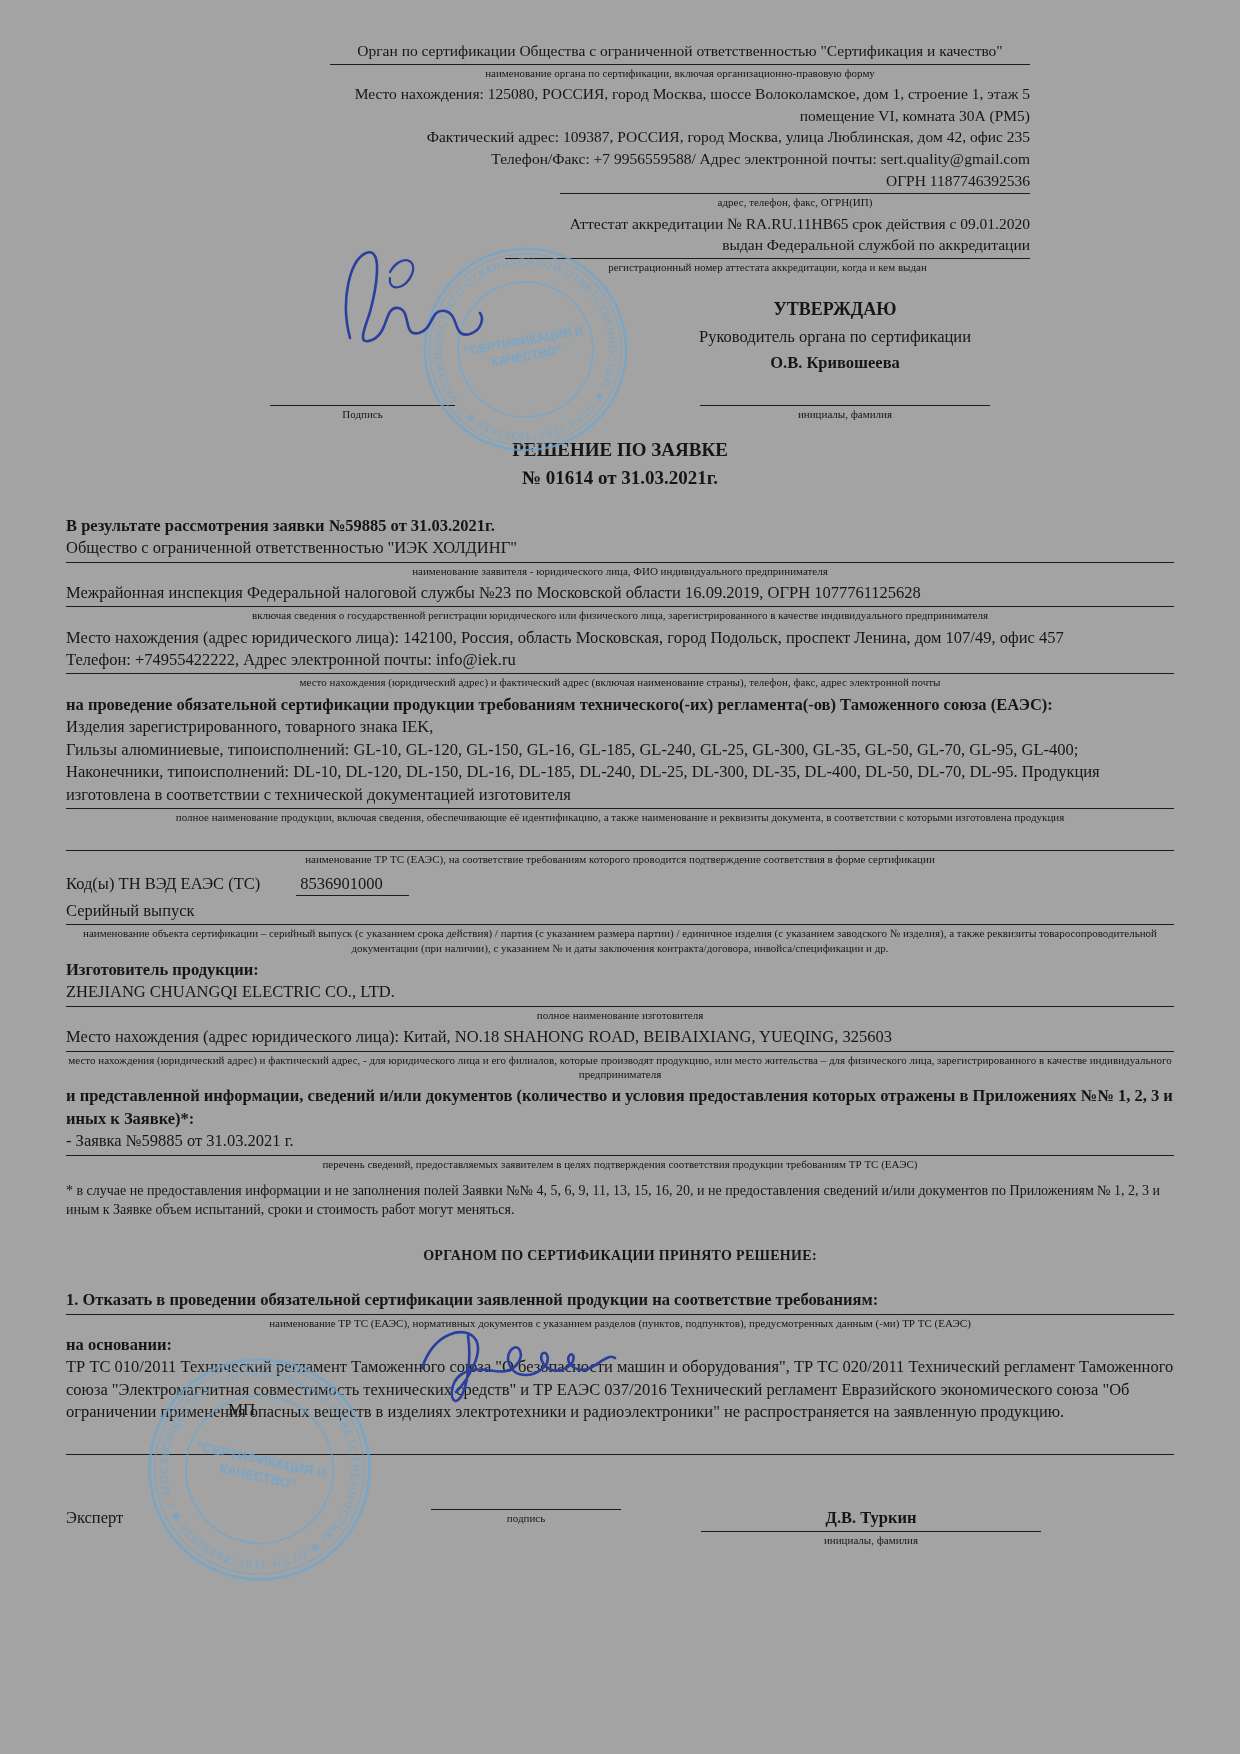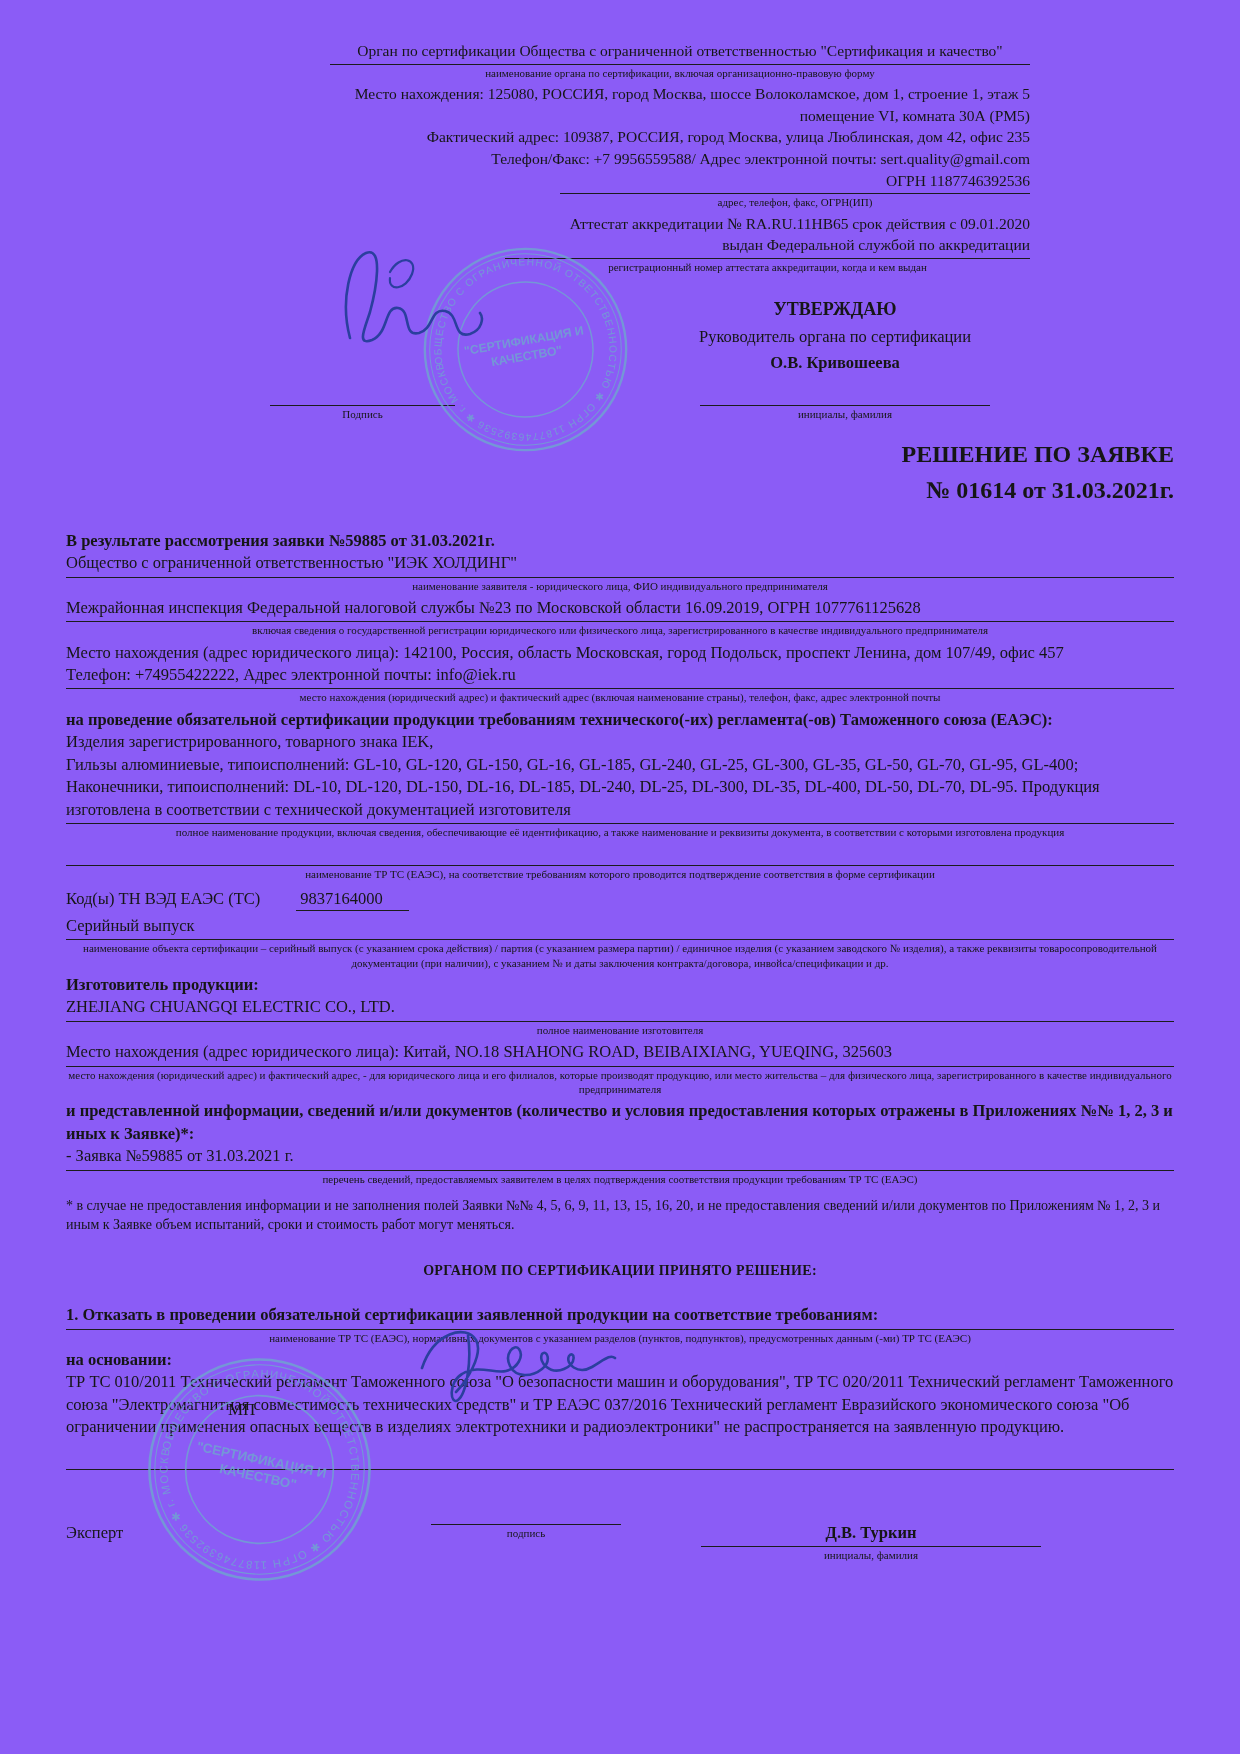--- a/index.html
+++ b/index.html
@@ -1,18 +1,18 @@
 <!DOCTYPE html>
 <html lang="ru"><head>
 <meta charset="utf-8">
 <title>Document</title>
 <style>
   html,body{margin:0;padding:0;background:#e8e8e8;}
   .page{
-    position:relative;width:1240px;height:1754px;margin:0 auto;background:#8b5cf6;
+    position:relative;width:1240px;height:1754px;margin:0 auto;background:#a3a3a3;
     font-family:"Liberation Serif",serif;color:#161616;overflow:hidden;
   }
   .content{position:relative;z-index:1;padding:40px 66px 0 66px;}
   .b{font-weight:bold}
   .center{text-align:center}
   .right{text-align:right}
   .caption{
     border-top:1.4px solid #1c1c1c;font-size:11px;line-height:1.3;text-align:center;
     padding-top:1px;margin-top:2px;
   }
@@ -22,21 +22,21 @@
   .cap-addr{margin-left:230px;}
   .cap-accr{margin-left:175px;}
   
   .approval{margin:22px 0 0 574px;width:390px;text-align:center;font-size:16.5px;line-height:1.55;}
   .approval .word{font-size:18px;font-weight:bold;}
   .sig-row{display:flex;justify-content:space-between;margin:30px 0 0 204px;width:720px;}
   .sig-row .caption{margin-top:0;}
   .w185{width:185px}
   .w290{width:290px}
   
-  .doc-title{margin-top:14px;text-align:right;font-size:24px;font-weight:bold;line-height:1.5;}
+  .doc-title{margin-top:14px;text-align:center;font-size:19px;font-weight:bold;line-height:1.5;}
   
   .doc{font-size:16.5px;line-height:1.36;margin-top:22px;}
   .doc .caption{margin-bottom:4px;}
   .gap20{height:20px}
   .code-line{margin:6px 0 4px 0;}
   .code-value{display:inline-block;margin-left:36px;border-bottom:1.4px solid #1c1c1c;padding:0 26px 0 4px;}
   .note{font-size:14px;line-height:1.4;margin-top:10px;}
   .decision-heading{text-align:center;font-weight:bold;font-size:14px;margin:26px 0 24px 0;letter-spacing:.3px;}
   .hr{border-top:1.4px solid #1c1c1c;margin-top:30px;}
   
@@ -100,21 +100,21 @@
       <div>Телефон: +74955422222, Адрес электронной почты: info@iek.ru</div>
       <div class="caption">место нахождения (юридический адрес) и фактический адрес (включая наименование страны), телефон, факс, адрес электронной почты</div>
 
       <div class="b">на проведение обязательной сертификации продукции требованиям технического(-их) регламента(-ов) Таможенного союза (ЕАЭС):</div>
       <div>Изделия зарегистрированного, товарного знака IEK,</div>
       <div>Гильзы алюминиевые, типоисполнений: GL-10, GL-120, GL-150, GL-16, GL-185, GL-240, GL-25, GL-300, GL-35, GL-50, GL-70, GL-95, GL-400; Наконечники, типоисполнений: DL-10, DL-120, DL-150, DL-16, DL-185, DL-240, DL-25, DL-300, DL-35, DL-400, DL-50, DL-70, DL-95. Продукция изготовлена в соответствии с технической документацией изготовителя</div>
       <div class="caption">полное наименование продукции, включая сведения, обеспечивающие её идентификацию, а также наименование и реквизиты документа, в соответствии с которыми изготовлена продукция</div>
       <div class="gap20"></div>
       <div class="caption">наименование ТР ТС (ЕАЭС), на соответствие требованиям которого проводится подтверждение соответствия в форме сертификации</div>
       <div class="code-line">
-        <span>Код(ы) ТН ВЭД ЕАЭС (ТС)</span><span class="code-value">9837164000</span>
+        <span>Код(ы) ТН ВЭД ЕАЭС (ТС)</span><span class="code-value">8536901000</span>
       </div>
       <div>Серийный выпуск</div>
       <div class="caption">наименование объекта сертификации – серийный выпуск (с указанием срока действия) / партия (с указанием размера партии) / единичное изделия (с указанием заводского № изделия), а также реквизиты товаросопроводительной документации (при наличии), с указанием № и даты заключения контракта/договора, инвойса/спецификации и др.</div>
 
       <div class="b">Изготовитель продукции:</div>
       <div>ZHEJIANG CHUANGQI ELECTRIC CO., LTD.</div>
       <div class="caption">полное наименование изготовителя</div>
       <div>Место нахождения (адрес юридического лица): Китай, NO.18 SHAHONG ROAD, BEIBAIXIANG, YUEQING, 325603</div>
       <div class="caption">место нахождения (юридический адрес) и фактический адрес, - для юридического лица и его филиалов, которые производят продукцию, или место жительства – для физического лица, зарегистрированного в качестве индивидуального предпринимателя</div>
 

